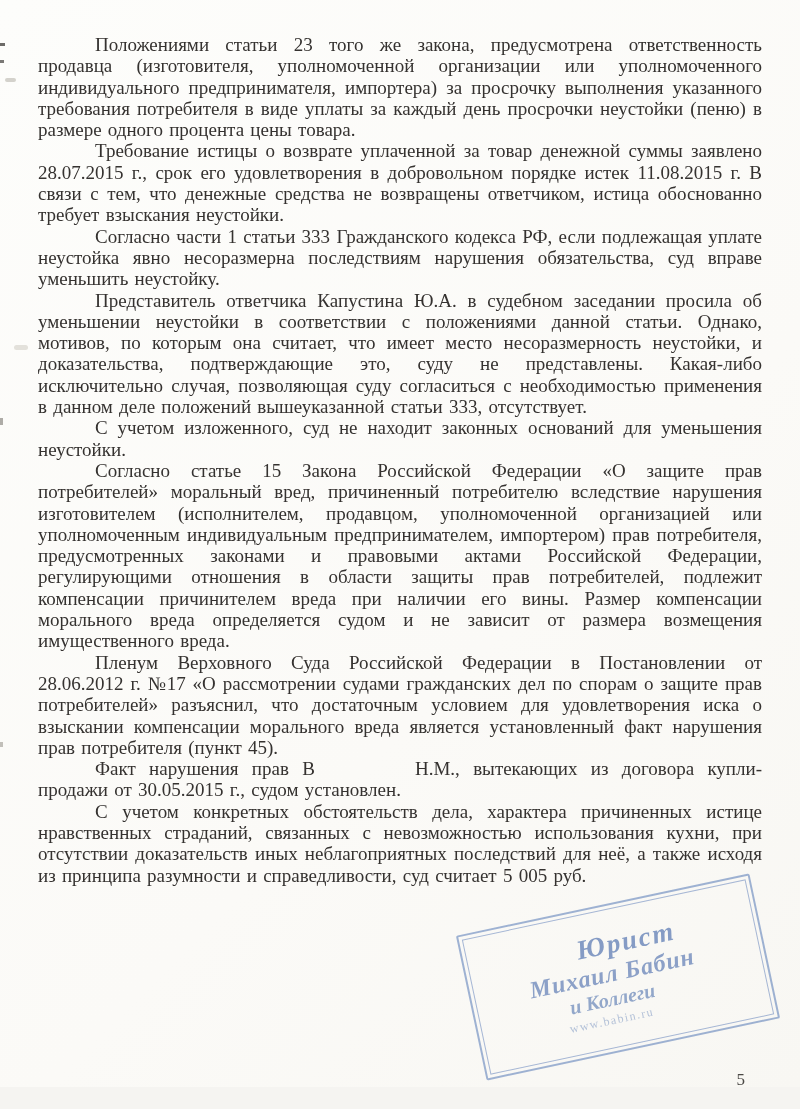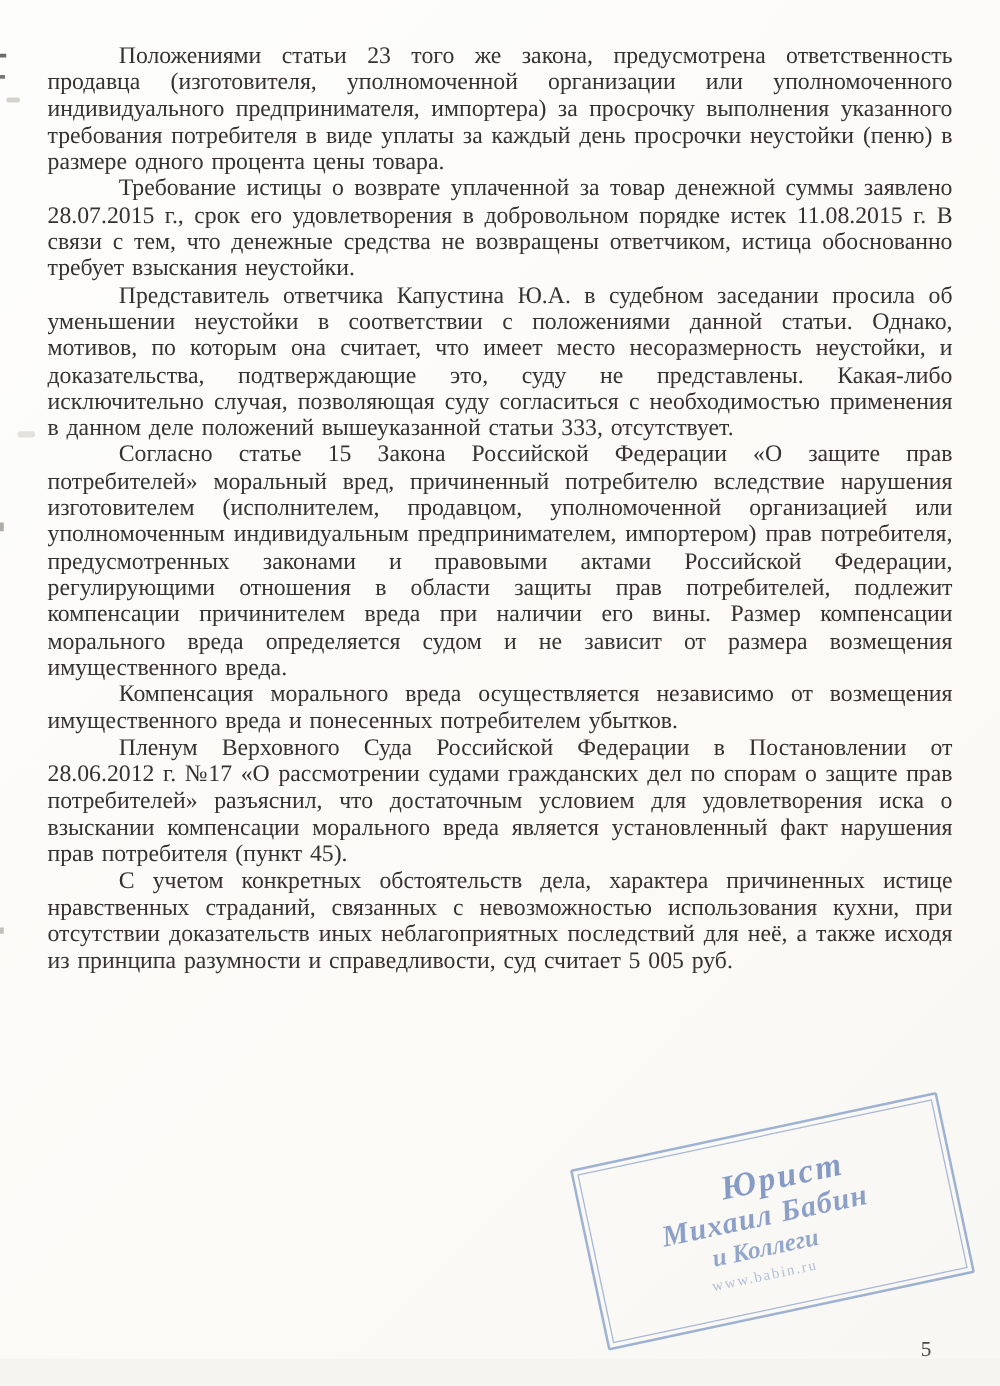--- a/index.html
+++ b/index.html
@@ -97,24 +97,26 @@
   .a6 { left: 0; top: 742px; width: 3px;  height: 5px; background: #c2c0ba; }
 </style>
 </head>
 <body>
 
 <div class="page">
 
   <div class="doc-text">
     <p>Положениями статьи 23 того же закона, предусмотрена ответственность продавца (изготовителя, уполномоченной организации или уполномоченного индивидуального предпринимателя, импортера) за просрочку выполнения указанного требования потребителя в виде уплаты за каждый день просрочки неустойки (пеню) в размере одного процента цены товара.</p>
     <p>Требование истицы о возврате уплаченной за товар денежной суммы заявлено 28.07.2015 г., срок его удовлетворения в добровольном порядке истек 11.08.2015 г. В связи с тем, что денежные средства не возвращены ответчиком, истица обоснованно требует взыскания неустойки.</p>
+    <p>Согласно части 1 статьи 333 Гражданского кодекса РФ, если подлежащая уплате неустойка явно несоразмерна последствиям нарушения обязательства, суд вправе уменьшить неустойку.</p>
     <p>Представитель ответчика Капустина Ю.А. в судебном заседании просила об уменьшении неустойки в соответствии с положениями данной статьи. Однако, мотивов, по которым она считает, что имеет место несоразмерность неустойки, и доказательства, подтверждающие это, суду не представлены. Какая-либо исключительно случая, позволяющая суду согласиться с необходимостью применения в данном деле положений вышеуказанной статьи 333, отсутствует.</p>
+    <p>С учетом изложенного, суд не находит законных оснований для уменьшения неустойки.</p>
     <p>Согласно статье 15 Закона Российской Федерации «О защите прав потребителей» моральный вред, причиненный потребителю вследствие нарушения изготовителем (исполнителем, продавцом, уполномоченной организацией или уполномоченным индивидуальным предпринимателем, импортером) прав потребителя, предусмотренных законами и правовыми актами Российской Федерации, регулирующими отношения в области защиты прав потребителей, подлежит компенсации причинителем вреда при наличии его вины. Размер компенсации морального вреда определяется судом и не зависит от размера возмещения имущественного вреда.</p>
-    <p>Компенсация морального вреда осуществляется независимо от возмещения имущественного вреда и понесенных потребителем убытков.</p>
     <p>Пленум Верховного Суда Российской Федерации в Постановлении от 28.06.2012 г. №17 «О рассмотрении судами гражданских дел по спорам о защите прав потребителей» разъяснил, что достаточным условием для удовлетворения иска о взыскании компенсации морального вреда является установленный факт нарушения прав потребителя (пункт 45).</p>
+    <p><span>Факт нарушения прав В</span><span class="redaction-gap"></span><span>Н.М., вытекающих из договора купли-продажи от 30.05.2015 г., судом установлен.</span></p>
     <p>С учетом конкретных обстоятельств дела, характера причиненных истице нравственных страданий, связанных с невозможностью использования кухни, при отсутствии доказательств иных неблагоприятных последствий для неё, а также исходя из принципа разумности и справедливости, суд считает 5 005 руб.</p>
   </div>
 
   <div class="stamp">
     <div class="stamp-inner">
       <div class="stamp-line1">Юрист</div>
       <div class="stamp-line2">Михаил Бабин</div>
       <div class="stamp-line3">и Коллеги</div>
       <div class="stamp-url">www.babin.ru</div>
     </div>

